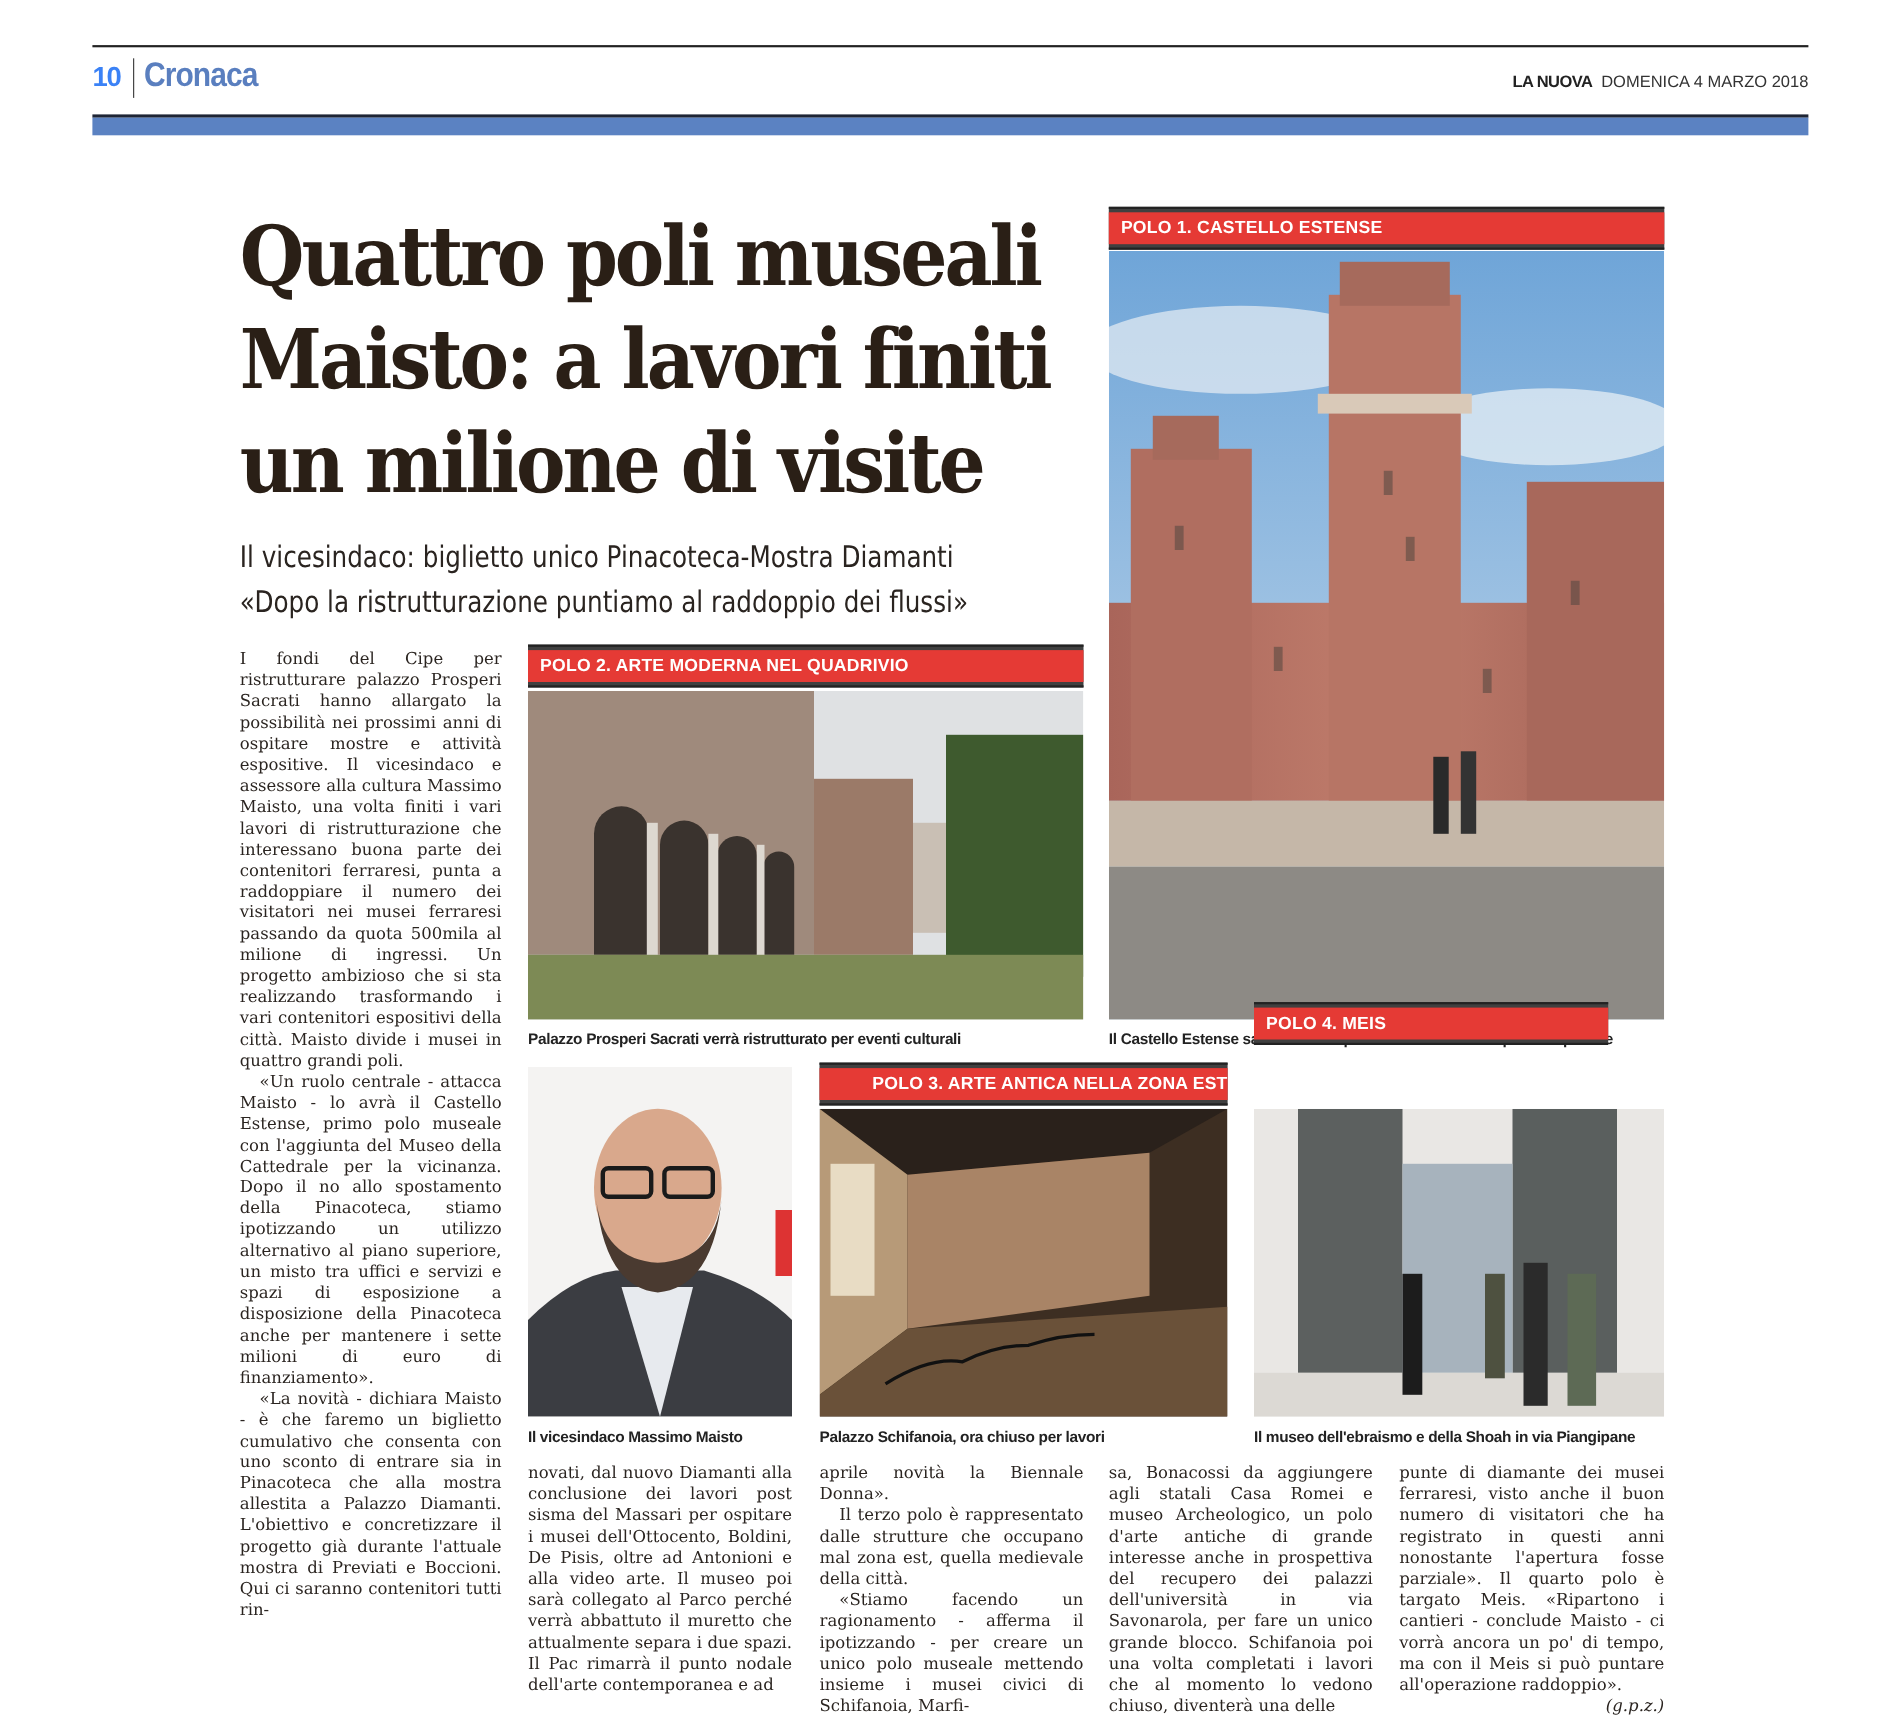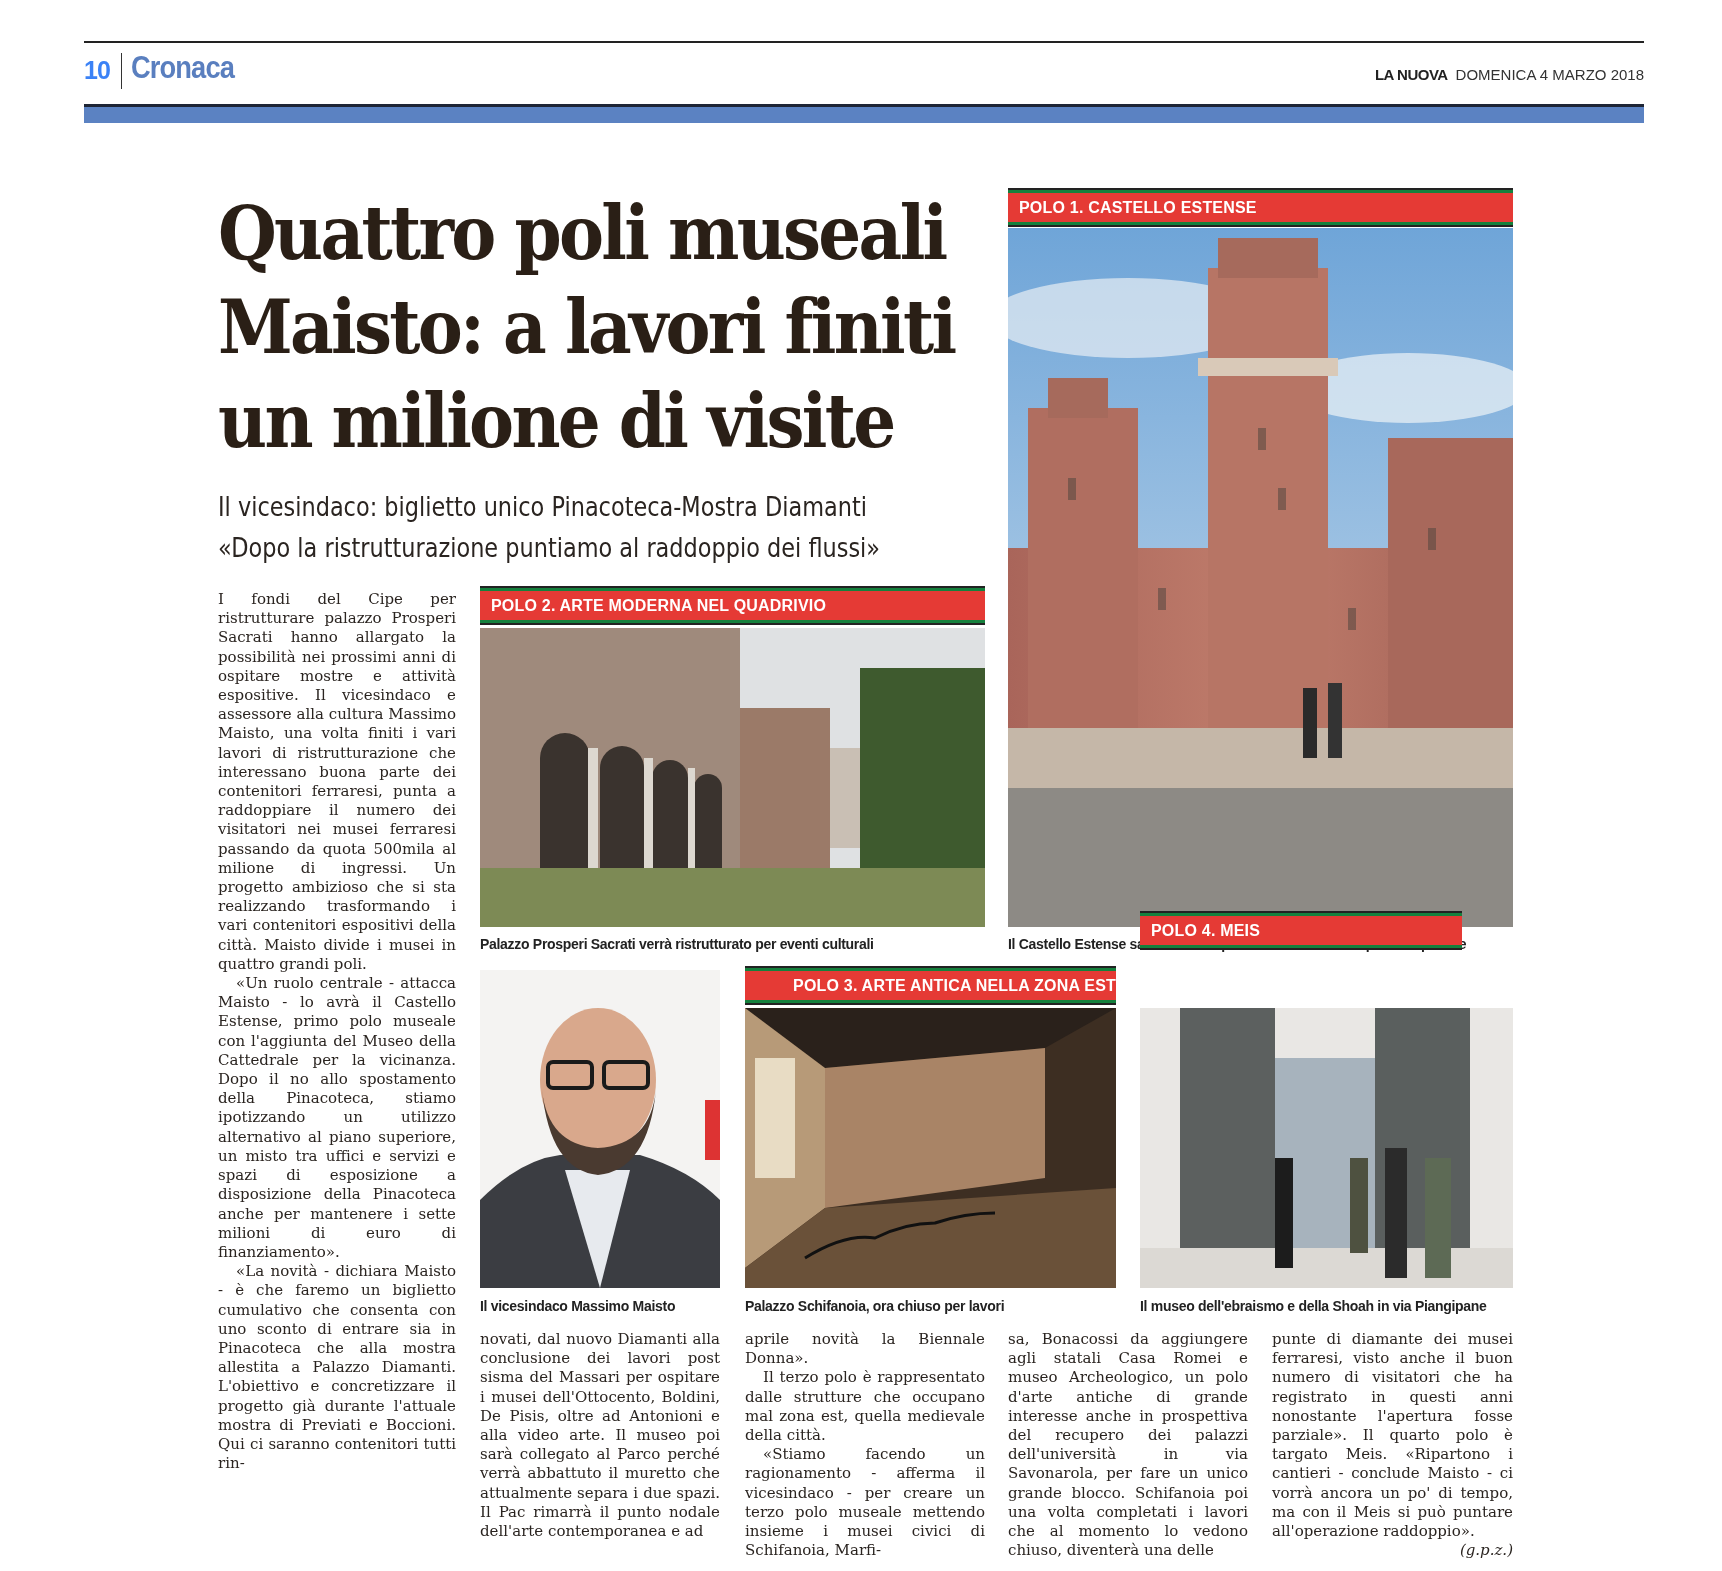--- a/index.html
+++ b/index.html
@@ -10,21 +10,21 @@
   .section-sep { left:121px; top:53px; width:1px; height:36px; background:#333; }
   .section { left:131px; top:50px; font-family:"Liberation Sans", sans-serif; font-weight:bold; font-size:31px; color:#5a7fbf; letter-spacing:-1px; transform:scaleX(0.88); transform-origin:left; }
   .masthead { right:78px; top:66px; font-family:"Liberation Sans", sans-serif; font-size:15px; color:#333; white-space:nowrap; }
   .masthead .brand { font-weight:bold; color:#222; margin-right:8px; letter-spacing:-0.5px; }
   .dark-rule { left:84px; top:104px; width:1560px; height:3px; background:#1e2535; }
   .blue-bar { left:84px; top:107px; width:1560px; height:16px; background:#5b82c2; }
 
   .headline { left:218px; top:186px; width:780px; font-family:"DejaVu Serif", serif; font-weight:bold; font-size:75px; line-height:94px; color:#2a1f16; letter-spacing:-3px; transform:scaleX(0.9); transform-origin:left top; white-space:nowrap; }
   .subhead { left:218px; top:486px; width:800px; font-family:"DejaVu Sans", sans-serif; font-size:27px; line-height:41px; color:#2a2420; transform:scaleX(0.83); transform-origin:left top; white-space:nowrap; }
 
-  .label-bar { height:29px; border-top:2px solid #222; border-bottom:2px solid #222; padding:3px 0; background:#15803d; }
+  .label-bar { height:29px; border-top:2px solid #222; border-bottom:2px solid #222; padding:3px 0; background:#404040; }
   .label-bar .inner { height:100%; background:#e53a35; color:#fff; font-family:"Liberation Sans", sans-serif; font-weight:bold; font-size:16px; line-height:29px; padding-left:11px; letter-spacing:0.2px; white-space:nowrap; }
 
   .photo { overflow:hidden; }
   .caption { font-family:"Liberation Sans", sans-serif; font-weight:bold; font-size:14px; color:#222; white-space:nowrap; letter-spacing:-0.3px; }
 
   .col { font-family:"DejaVu Serif", serif; font-size:15px; line-height:19.2px; color:#2a2420; text-align:justify; hyphens:manual; }
   .col p { margin:0; }
   .col p.ind { text-indent:18px; }
   .sig { float:right; font-style:italic; }
 </style>
@@ -173,21 +173,21 @@
   <p class="ind">«La novità - dichiara Maisto - è che faremo un biglietto cumulativo che consenta con uno sconto di entrare sia in Pinacoteca che alla mostra allestita a Palazzo Diamanti. L'obiettivo e concretizzare il progetto già durante l'attuale mostra di Previati e Boccioni. Qui ci saranno contenitori tutti rin-</p>
 </div>
 
 <div class="abs col" style="left:480px; top:1330px; width:240px;">
   <p>novati, dal nuovo Diamanti alla conclusione dei lavori post sisma del Massari per ospitare i musei dell'Ottocento, Boldini, De Pisis, oltre ad Antonioni e alla video arte. Il museo poi sarà collegato al Parco perché verrà abbattuto il muretto che attualmente separa i due spazi. Il Pac rimarrà il punto nodale dell'arte contemporanea e ad</p>
 </div>
 
 <div class="abs col" style="left:745px; top:1330px; width:240px;">
   <p>aprile novità la Biennale Donna».</p>
   <p class="ind">Il terzo polo è rappresentato dalle strutture che occupano mal zona est, quella medievale della città.</p>
-  <p class="ind">«Stiamo facendo un ragionamento - afferma il vicesindaco - per creare un terzo polo museale mettendo insieme i musei civici di Schifanoia, Marfi-</p>
+  <p class="ind">«Stiamo facendo un ragionamento - afferma il ipotizzando - per creare un unico polo museale mettendo insieme i musei civici di Schifanoia, Marfi-</p>
 </div>
 
 <div class="abs col" style="left:1008px; top:1330px; width:240px;">
   <p>sa, Bonacossi da aggiungere agli statali Casa Romei e museo Archeologico, un polo d'arte antiche di grande interesse anche in prospettiva del recupero dei palazzi dell'università in via Savonarola, per fare un unico grande blocco. Schifanoia poi una volta completati i lavori che al momento lo vedono chiuso, diventerà una delle</p>
 </div>
 
 <div class="abs col" style="left:1272px; top:1330px; width:241px;">
   <p>punte di diamante dei musei ferraresi, visto anche il buon numero di visitatori che ha registrato in questi anni nonostante l'apertura fosse parziale». Il quarto polo è targato Meis. «Ripartono i cantieri - conclude Maisto - ci vorrà ancora un po' di tempo, ma con il Meis si può puntare all'operazione raddoppio».</p>
   <p>
       <span class="sig">(g.p.z.)</span>

